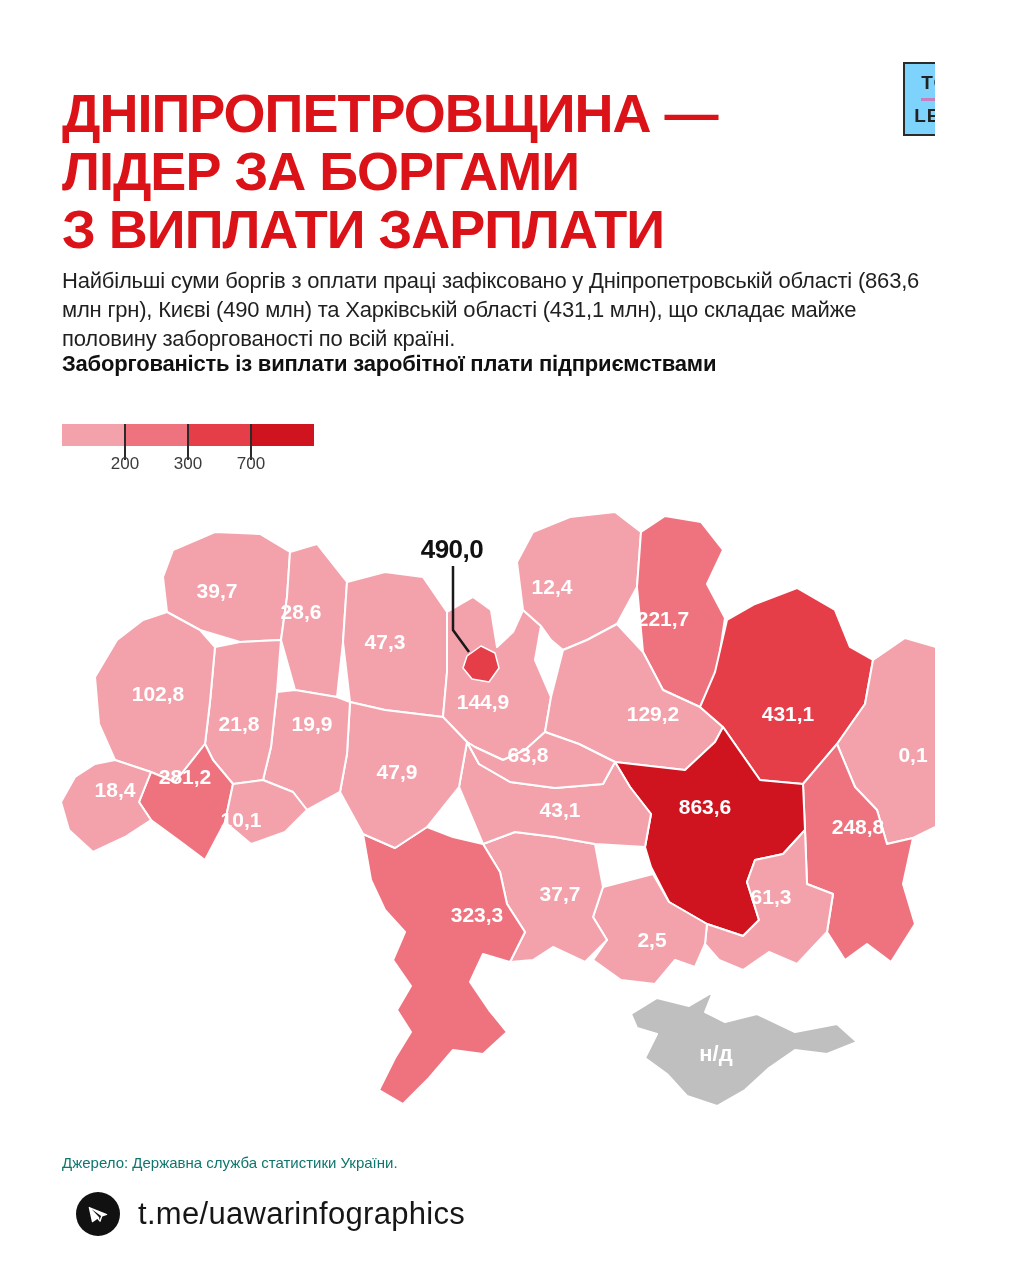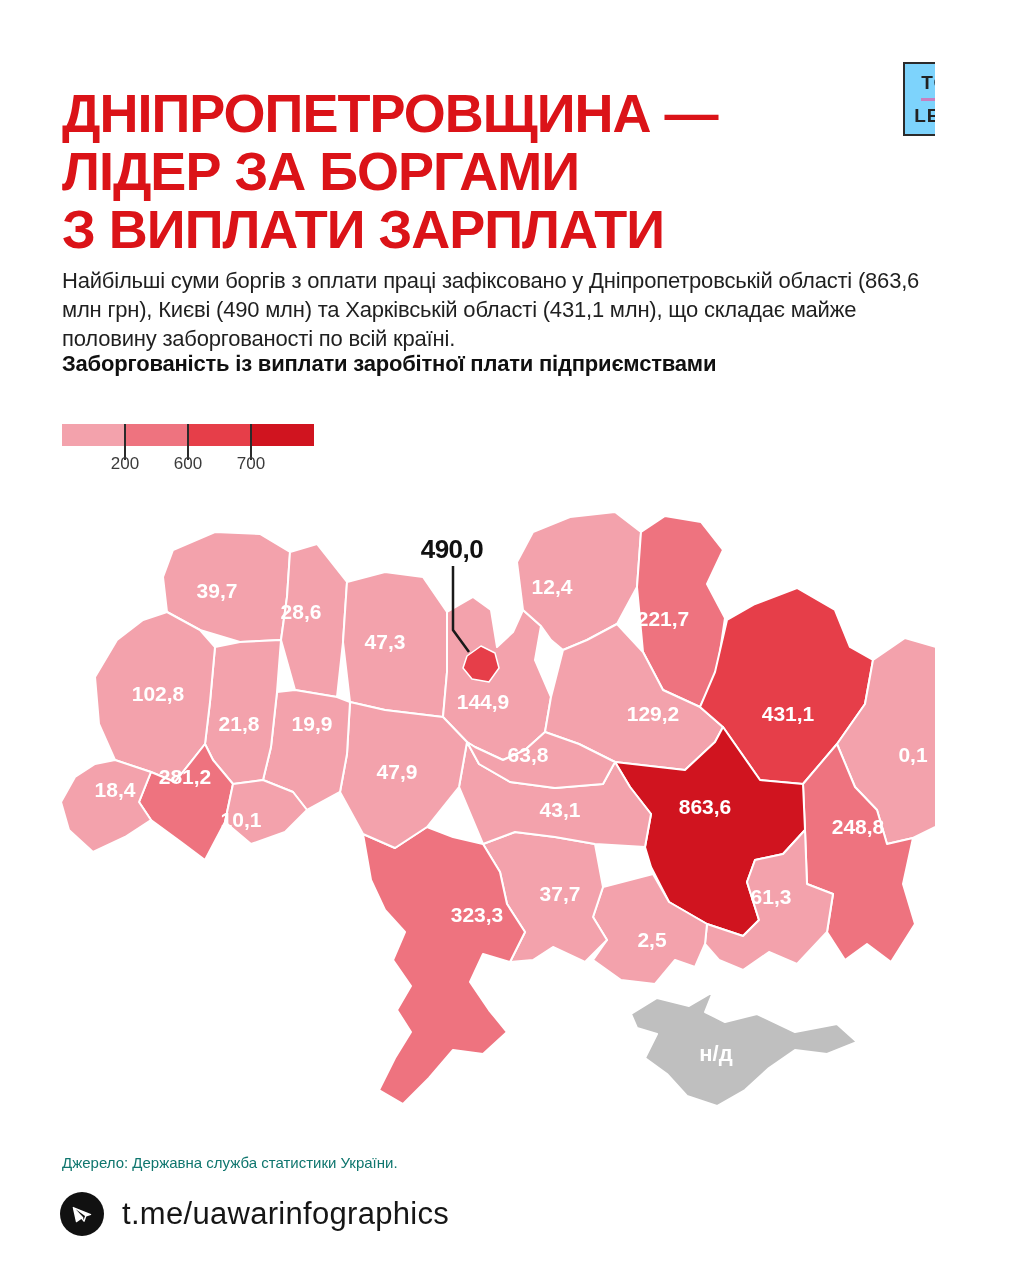--- a/index.html
+++ b/index.html
@@ -49,21 +49,21 @@
   .map-label.nd{font-size:22px;}
   .callout-label{
     font-family:"Liberation Sans",sans-serif;font-size:26px;font-weight:800;
     fill:#111111;text-anchor:middle;letter-spacing:-0.5px;
   }
   .region{stroke:#ffffff;stroke-width:2;stroke-linejoin:round;}
   
   .source{
     position:absolute;left:62px;top:1154px;font-size:15px;color:#0f766e;
   }
-  .footer{position:absolute;left:60px;top:1192px;display:flex;align-items:center;gap:18px;}
+  .footer{position:absolute;left:76px;top:1192px;display:flex;align-items:center;gap:18px;}
   .tg-circle{width:44px;height:44px;border-radius:50%;background:#111;display:flex;align-items:center;justify-content:center;}
   .channel{font-size:31px;color:#161616;letter-spacing:0.3px;}
 </style>
 </head>
 <body>
 
 <div class="page">
 
   <h1 class="title">
     <span>ДНІПРОПЕТРОВЩИНА —</span>
@@ -87,21 +87,21 @@
     <div class="bar">
       <div class="sw" style="background: rgb(243, 162, 172);"></div>
       <div class="sw" style="background: rgb(238, 115, 127);"></div>
       <div class="sw" style="background: rgb(230, 62, 73);"></div>
       <div class="sw" style="background: rgb(208, 20, 31);"></div>
     </div>
     <div class="tick" style="left:62px;"></div>
     <div class="tick" style="left:125px;"></div>
     <div class="tick" style="left:188px;"></div>
     <div class="tick-label" style="left:63px;">200</div>
-    <div class="tick-label" style="left:126px;">600</div>
+    <div class="tick-label" style="left:126px;">300</div>
     <div class="tick-label" style="left:189px;">700</div>
   </div>
 
   <div class="map-wrap">
     <svg width="920" height="650" viewBox="0 0 920 650" xmlns="http://www.w3.org/2000/svg">
       <g>
         <polygon class="region" points="118,58 160,40 205,42 235,60 232,105 226,148 185,150 145,138 112,120 108,85" fill="#F3A2AC"></polygon>
         <polygon class="region" points="235,60 262,52 292,90 288,150 282,205 240,198 226,148 232,105" fill="#F3A2AC"></polygon>
         <polygon class="region" points="292,90 330,80 368,85 392,120 392,180 388,225 330,218 295,210 288,150" fill="#F3A2AC"></polygon>
         <polygon class="region" points="392,120 418,105 436,118 442,155 458,140 468,118 486,134 480,168 496,205 490,240 470,258 448,268 420,255 412,250 388,225 392,180" fill="#F3A2AC"></polygon>

